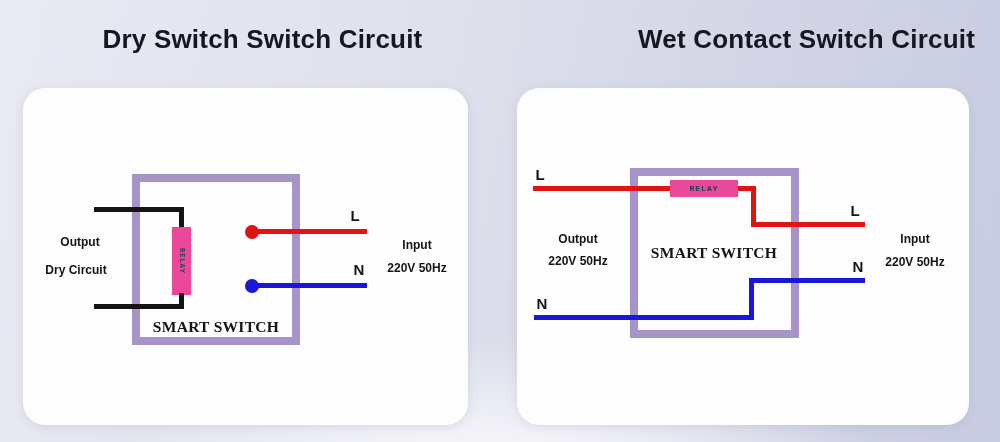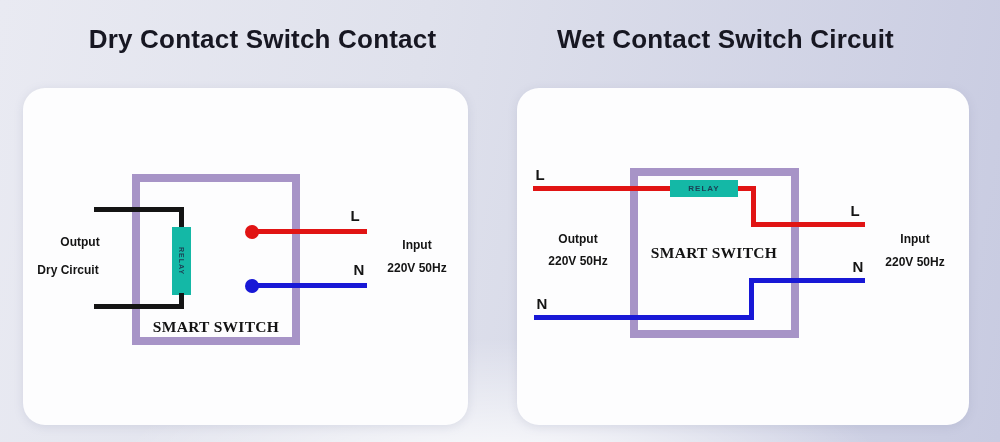--- a/index.html
+++ b/index.html
@@ -12,60 +12,60 @@
     position:absolute;left:0;top:0;width:1000px;height:442px;
     background:radial-gradient(ellipse 55% 45% at 50% 108%,rgba(255,255,255,0.95) 0%,rgba(255,255,255,0) 70%);
     pointer-events:none;
   }
   .title{
     position:absolute;top:22px;height:34px;line-height:34px;
     text-align:center;font-size:26px;font-weight:bold;color:#171722;
     letter-spacing:0.2px;
   }
   .title-dry{left:40px;width:445px;}
-  .title-wet{left:500px;width:451px;}
+  .title-wet{left:524px;width:451px;text-align:right;}
   .card{
     position:absolute;top:88px;height:337px;background:#fdfdfe;
     border-radius:22px;box-shadow:0 2px 10px rgba(120,125,160,0.18);
   }
   .card-dry{left:23px;width:445px;}
   .card-wet{left:517px;width:452px;}
   .switch-box{
     position:absolute;box-sizing:border-box;
     border:8px solid #a794c7;background:transparent;
   }
   .box-dry{left:109px;top:86px;width:168px;height:171px;}
   .box-wet{left:113px;top:80px;width:169px;height:170px;}
   .wire{position:absolute;}
   .wire-black{background:#141414;}
   .wire-red{background:#e11414;}
   .wire-blue{background:#1818d6;}
   .dot{position:absolute;width:14px;height:14px;border-radius:50%;}
   .dot-red{background:#e11414;}
   .dot-blue{background:#1818d6;}
   .relay{
-    position:absolute;background:#14b8a6;color:#1c3f54;
+    position:absolute;background:#ec4899;color:#1c3f54;
     display:flex;align-items:center;justify-content:center;
-    font-weight:bold;font-size:7px;letter-spacing:1px;
+    font-weight:bold;font-size:7px;letter-spacing:1px;font-family:Liberation Mono, monospace;
   }
   .relay-dry{left:149px;top:139px;width:19px;height:68px;writing-mode:vertical-rl;}
   .relay-wet{left:153px;top:92px;width:68px;height:17px;font-size:8px;}
   .lbl{
     position:absolute;transform:translate(-50%,-50%);
     font-weight:bold;color:#141414;font-size:12px;white-space:nowrap;
   }
   .lbl-terminal{font-size:15px;}
   .lbl-box{font-size:15.5px;letter-spacing:0.3px;font-family:Liberation Serif, serif;}
 </style>
 </head>
 <body>
 
 <div class="bg-glow"></div>
 
-<div class="title title-dry">Dry Contact Switch Contact</div>
+<div class="title title-dry">Dry Switch Switch Circuit</div>
 <div class="title title-wet">Wet Contact Switch Circuit</div>
 
 <div class="card card-dry">
   <div class="switch-box box-dry"></div>
 
   <div class="wire wire-black" style="left:71px;top:119px;width:90px;height:5px;"></div>
   <div class="wire wire-black" style="left:156px;top:119px;width:5px;height:22px;"></div>
   <div class="relay relay-dry">RELAY</div>
   <div class="wire wire-black" style="left:156px;top:205px;width:5px;height:16px;"></div>
   <div class="wire wire-black" style="left:71px;top:216px;width:90px;height:5px;"></div>
@@ -73,21 +73,21 @@
   <div class="dot dot-red" style="left:222px;top:137px;"></div>
   <div class="wire wire-red" style="left:229px;top:141px;width:115px;height:5px;"></div>
   <div class="lbl lbl-terminal" style="left:332px;top:127px;">L</div>
 
   <div class="dot dot-blue" style="left:222px;top:191px;"></div>
   <div class="wire wire-blue" style="left:229px;top:195px;width:115px;height:5px;"></div>
   <div class="lbl lbl-terminal" style="left:336px;top:181px;">N</div>
 
   <div class="lbl lbl-box" style="left:193px;top:239px;">SMART SWITCH</div>
   <div class="lbl" style="left:57px;top:154px;">Output</div>
-  <div class="lbl" style="left:45px;top:182px;text-align:center;">Dry Circuit</div>
+  <div class="lbl" style="left:53px;top:182px;text-align:center;">Dry Circuit</div>
   <div class="lbl" style="left:394px;top:157px;">Input</div>
   <div class="lbl" style="left:394px;top:180px;">220V 50Hz</div>
 </div>
 
 <div class="card card-wet">
   <div class="switch-box box-wet"></div>
 
   <div class="wire wire-red" style="left:16px;top:98px;width:137px;height:5px;"></div>
   <div class="relay relay-wet">RELAY</div>
   <div class="wire wire-red" style="left:221px;top:98px;width:18px;height:5px;"></div>

